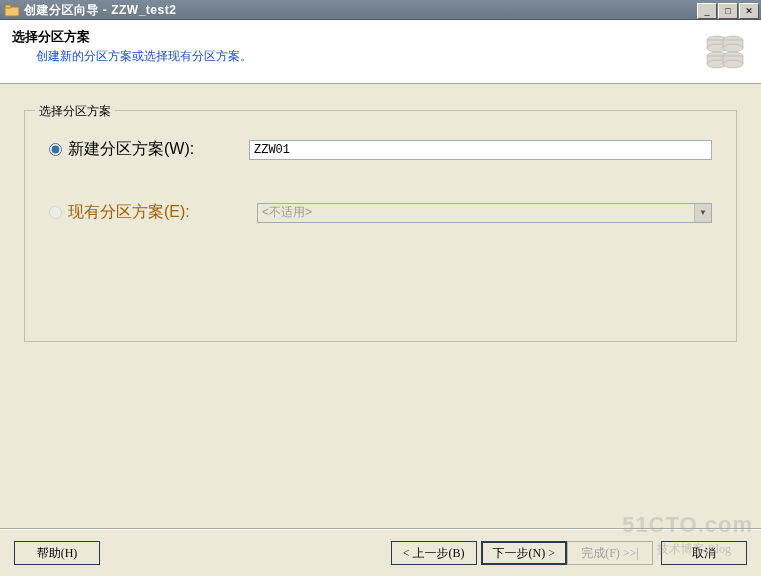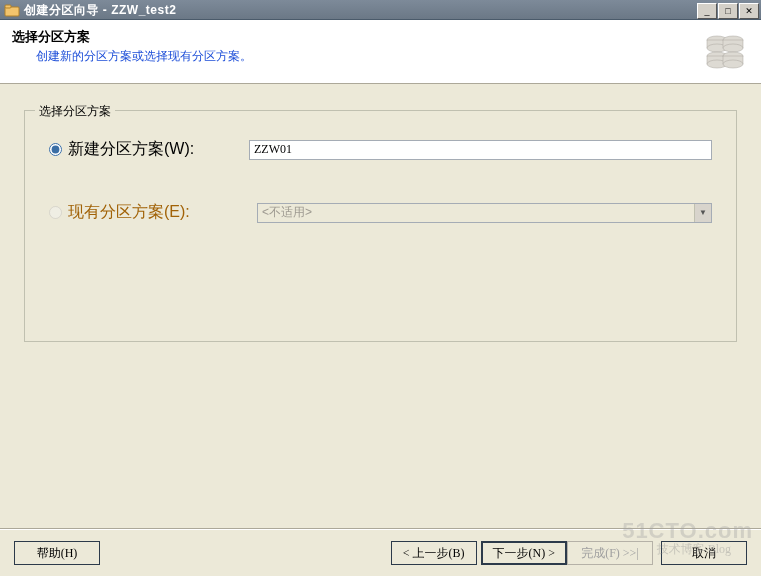--- a/index.html
+++ b/index.html
@@ -107,21 +107,21 @@
   input[type=radio]:disabled { opacity: 0.6; }
   .radio-label { font-size: 16px; }
   .radio-label.disabled { color: #a16207; }
   .textbox {
     flex: 1;
     height: 20px;
     border: 1px solid #a5acb5;
     background: #fff;
     font-size: 12px;
     padding: 0 4px;
-    font-family: Liberation Serif, serif;
+    font-family: Liberation Mono, monospace;
   }
   .combo {
     flex: 1;
     height: 20px;
     border: 1px solid #a5acb5;
     background: #ece9d8;
     display: flex;
     align-items: center;
     justify-content: space-between;
     padding: 0 0 0 4px;
@@ -165,21 +165,21 @@
     border: 2px solid #2c3a4a;
     font-weight: normal;
   }
   .btn.disabled {
     color: #a0a0a0;
     border-color: #b5b1a7;
   }
   .spacer { flex: 1; }
   .watermark {
     position: absolute;
-    right: 8px; bottom: 32px;
+    right: 8px; bottom: 38px;
     font-size: 22px;
     font-weight: bold;
     color: rgba(160,160,160,0.35);
     font-family: Arial, sans-serif;
     letter-spacing: 1px;
     pointer-events: none;
   }
   .watermark-sub {
     position: absolute;
     right: 30px; bottom: 18px;

